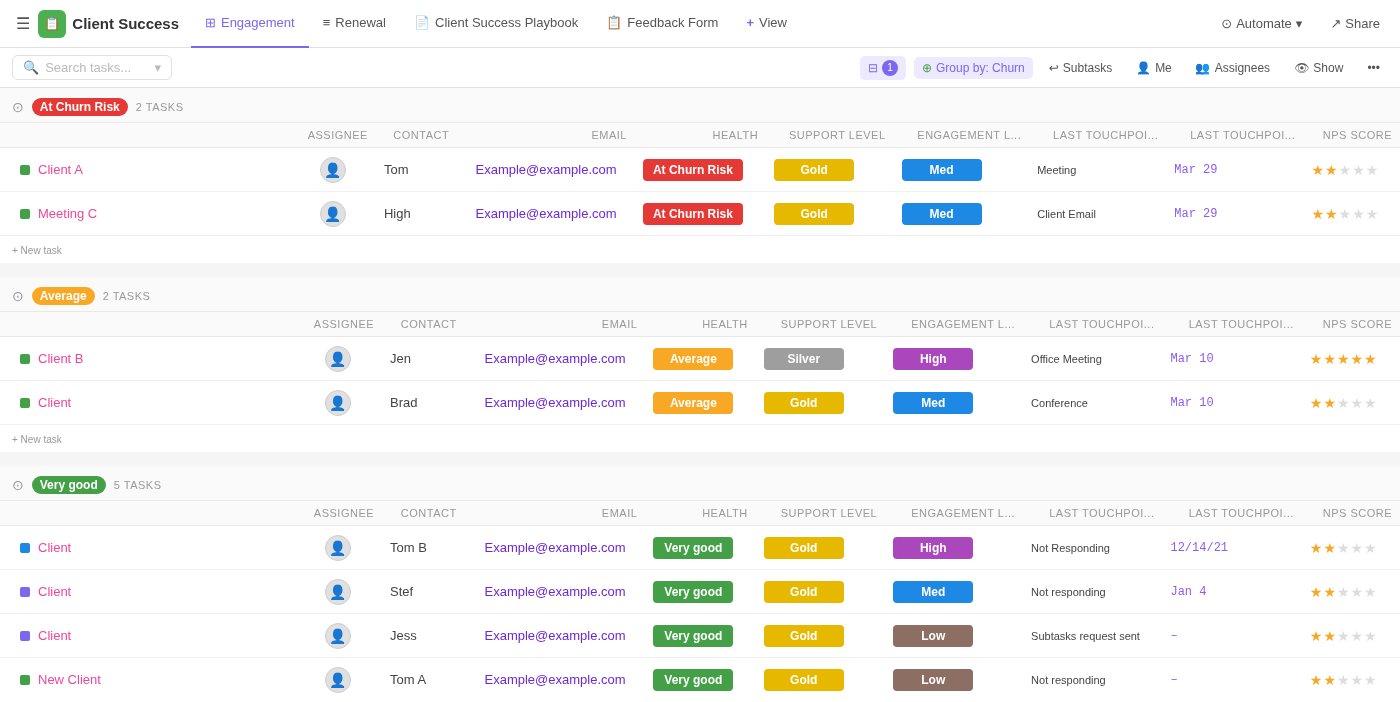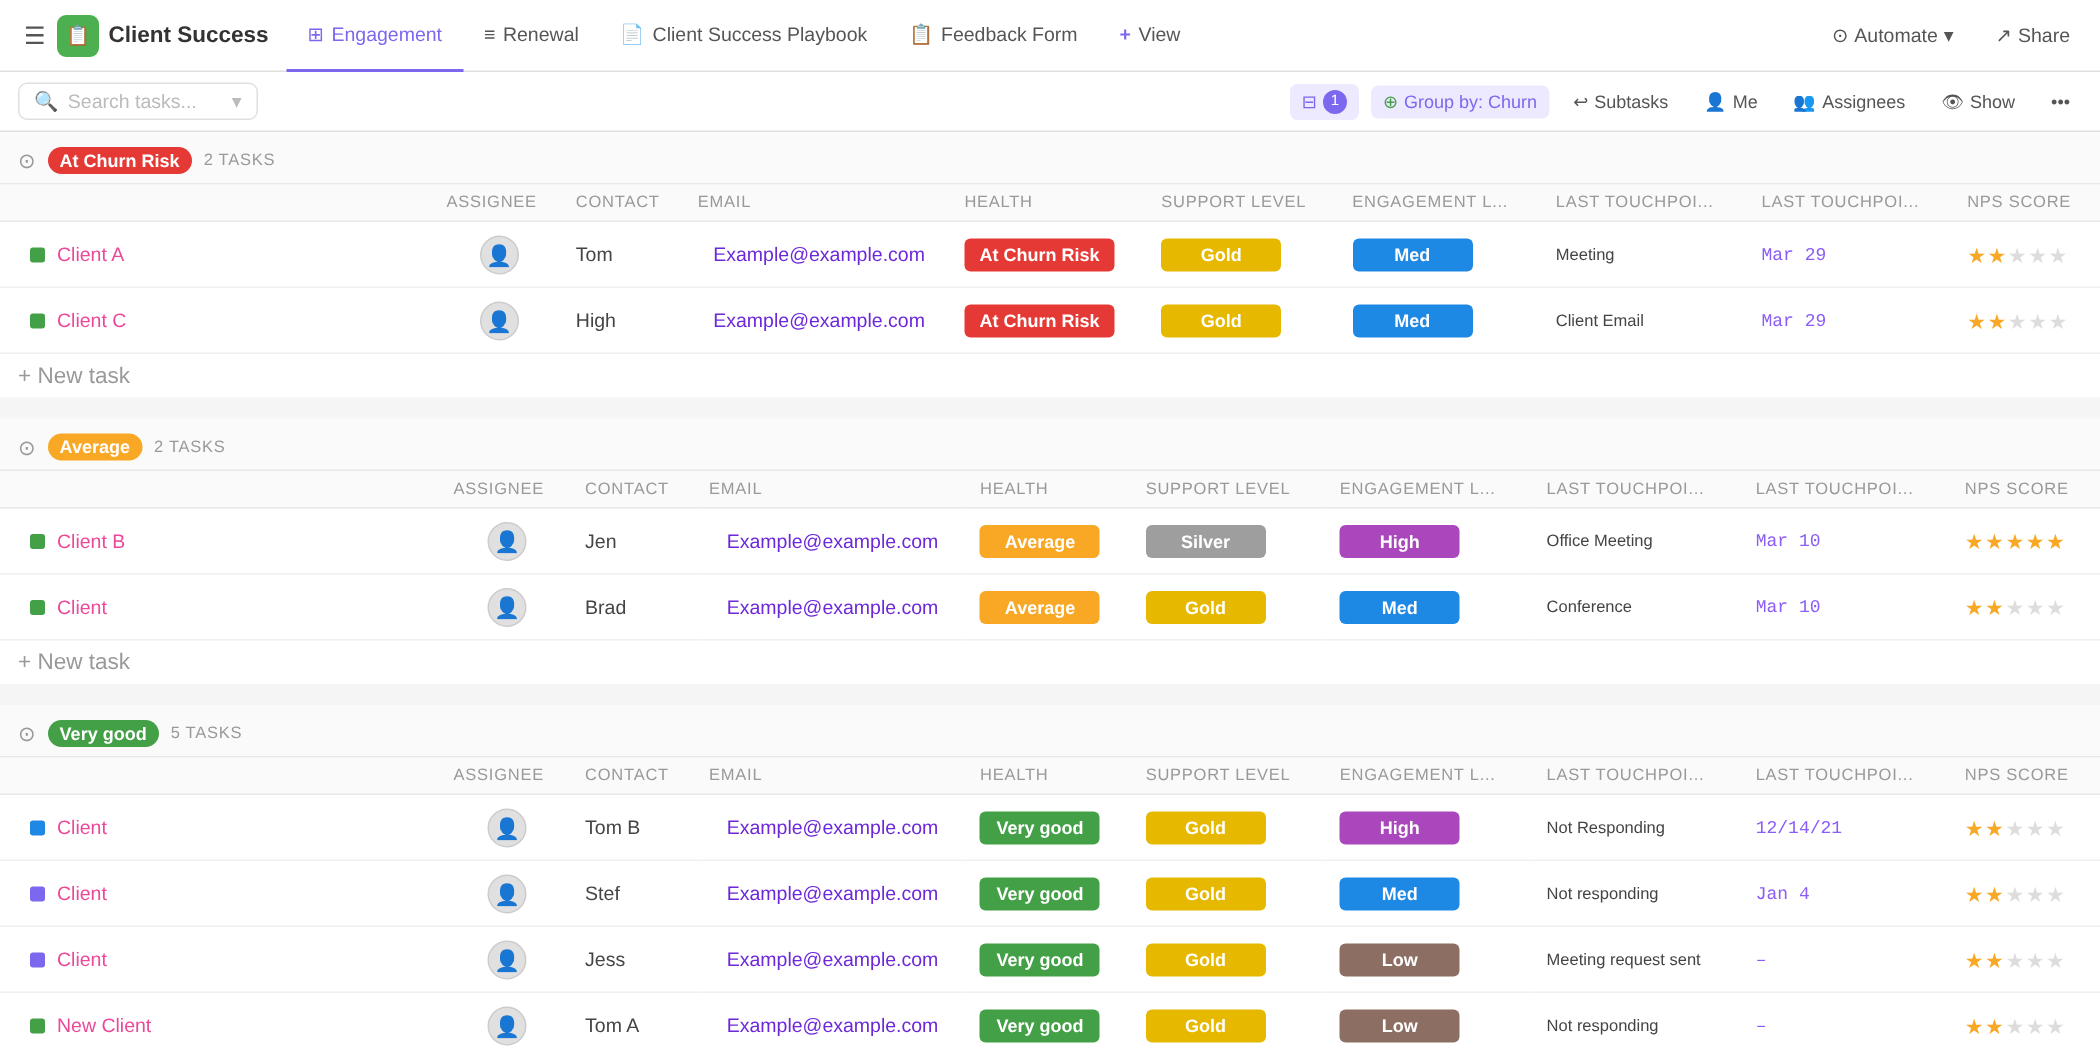--- a/index.html
+++ b/index.html
@@ -74,21 +74,21 @@
     .collapse-icon { color: #999; font-size: 14px; cursor: pointer; }
 
     
     .data-table { width: 100%; border-collapse: collapse; }
     .col-header-row { background: #fafafa; }
     .col-header {
       padding: 6px 8px; font-size: 11px; color: #999; font-weight: 500;
       text-transform: uppercase; letter-spacing: 0.5px; border-bottom: 1px solid #e8e8e8;
       text-align: left; white-space: nowrap;
     }
-    .col-header.right { text-align: left; }
+    .col-header.right { text-align: right; }
 
     .data-row { border-bottom: 1px solid #f0f0f0; }
     .task-cell {
       padding: 8px 12px; display: flex; align-items: center; gap: 8px;
       min-width: 240px;
     }
     .task-dot {
       width: 10px; height: 10px; border-radius: 2px; flex-shrink: 0;
     }
     .task-name { font-size: 13px; color: #ec4899; }
@@ -120,21 +120,21 @@
     .touchpoint-cell { font-size: 11px; color: #444; max-width: 110px; }
     .date-cell { font-size: 12px; color: #8b5cf6; white-space: nowrap; font-family: Liberation Mono, monospace; }
 
     
     .stars { display: flex; gap: 1px; }
     .star-filled { color: #F9A825; font-size: 14px; }
     .star-empty { color: #ddd; font-size: 14px; }
 
     
     .new-task-row td { padding: 6px 12px; }
-    .new-task-btn { font-size: 15px; color: #999; cursor: pointer; }
+    .new-task-btn { font-size: 10px; color: #999; cursor: pointer; }
 
     
     .section-gap { height: 14px; background: #f5f5f5; }
   </style>
 </head>
 <body>
 
 <div class="top-nav">
   <span class="nav-menu-icon">☰</span>
   <div class="nav-app-icon">
@@ -273,21 +273,21 @@
                   <span class="star-empty">★</span>
                   <span class="star-empty">★</span>
                 </div>
               </td>
       </tr>
 
       <tr class="data-row">
         <td>
           <div class="task-cell">
             <span class="task-dot" style="background:#43A047;"></span>
-            <span class="task-name">Client C</span>
+            <span class="task-name">Meeting C</span>
           </div>
         </td>
         <td class="assignee-cell">
           <div class="avatar-circle">
             <span style="font-size:14px;">👤</span>
           </div>
         </td>
         <td class="contact-cell">High</td>
         <td class="email-cell">Example@example.com</td>
         <td>
@@ -532,21 +532,21 @@
         <td class="email-cell">Example@example.com</td>
         <td>
           <span class="pill pill-verygood">Very good</span>
         </td>
         <td>
           <span class="pill pill-gold">Gold</span>
         </td>
         <td>
           <span class="pill pill-low">Low</span>
         </td>
-        <td class="touchpoint-cell">Meeting request sent</td>
+        <td class="touchpoint-cell">Subtasks request sent</td>
         <td class="date-cell">–</td>
         <td>
                 <div class="stars">
                   <span class="star-filled">★</span>
                   <span class="star-filled">★</span>
                   <span class="star-empty">★</span>
                   <span class="star-empty">★</span>
                   <span class="star-empty">★</span>
                 </div>
               </td>

